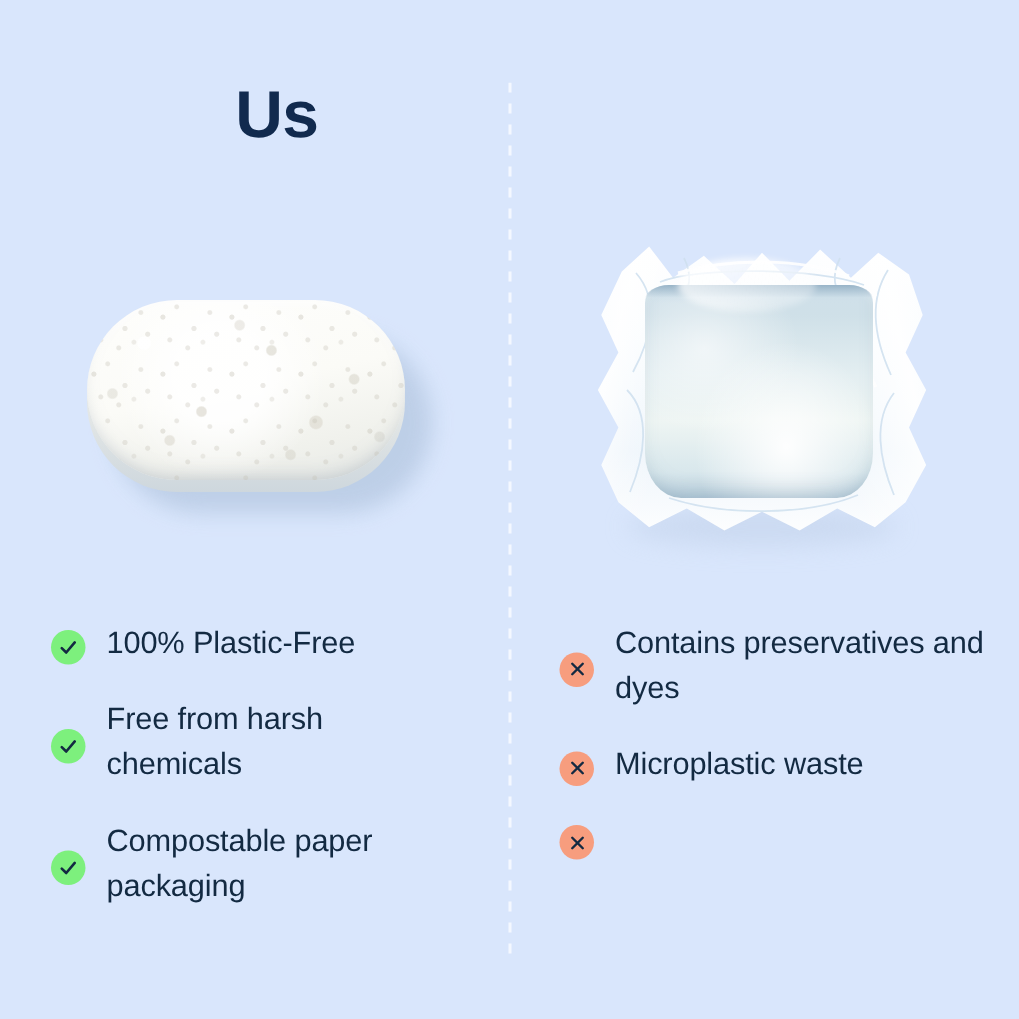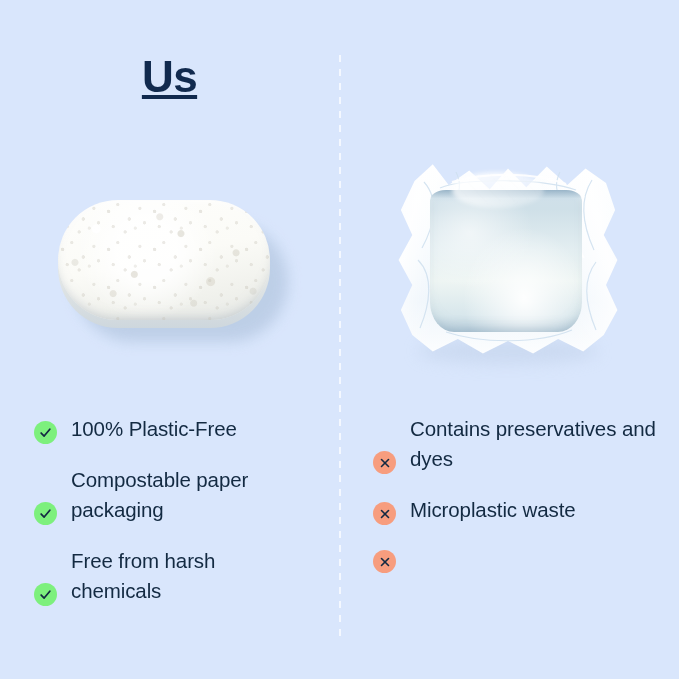--- a/index.html
+++ b/index.html
@@ -47,30 +47,29 @@
     top: 0;
     width: 339px;
     height: 679px;
   }
   .column.left  { left: 0; }
   .column.right { left: 340px; }
 
   .col-title {
     position: absolute;
     top: 52px;
-    left: 0;
+    left: 15px;
     width: 100%;
     text-align: center;
     font-size: 44px;
     line-height: 50px;
     font-weight: 700;
     letter-spacing: -0.5px;
     color: #112a4e;
     font-family: "Liberation Sans", sans-serif;
-    text-decoration: underline;
   }
 
   
   .art-stage {
     position: absolute;
     top: 130px;
     left: 0;
     width: 100%;
     height: 270px;
   }
@@ -238,21 +237,21 @@
     width: 100%;
     padding: 0;
     margin: 0;
     list-style: none;
   }
   .column.left  .feature-list { padding-left: 34px; padding-right: 40px; box-sizing: border-box; }
   .column.right .feature-list { padding-left: 33px; padding-right: 16px; box-sizing: border-box; }
 
   .feature-item {
     display: flex;
-    align-items: flex-end;
+    align-items: center;
     margin-bottom: 21px;
   }
   .feature-item:last-child { margin-bottom: 0; }
 
   .badge {
     flex: 0 0 auto;
     width: 23px;
     height: 23px;
     border-radius: 50%;
     margin-top: 4px;
@@ -301,29 +300,29 @@
           </svg>
         </span>
         <span class="feature-text">100% Plastic-Free</span>
       </li>
       <li class="feature-item">
         <span class="badge check">
           <svg width="13" height="13" viewBox="0 0 24 24" fill="none" stroke="#132a42" stroke-width="3.2" stroke-linecap="round" stroke-linejoin="round">
             <polyline points="4,13 9.5,18.5 20,6"></polyline>
           </svg>
         </span>
-        <span class="feature-text">Compostable paper packaging</span>
+        <span class="feature-text">Free from harsh chemicals</span>
       </li>
       <li class="feature-item">
         <span class="badge check">
           <svg width="13" height="13" viewBox="0 0 24 24" fill="none" stroke="#132a42" stroke-width="3.2" stroke-linecap="round" stroke-linejoin="round">
             <polyline points="4,13 9.5,18.5 20,6"></polyline>
           </svg>
         </span>
-        <span class="feature-text">Free from harsh chemicals</span>
+        <span class="feature-text">Compostable paper packaging</span>
       </li>
     </ul>
   </div>
 
   <div class="column right">
 
 
     <div class="art-stage">
       <div class="pod-wrap">
         <div class="pod-shadow"></div>

